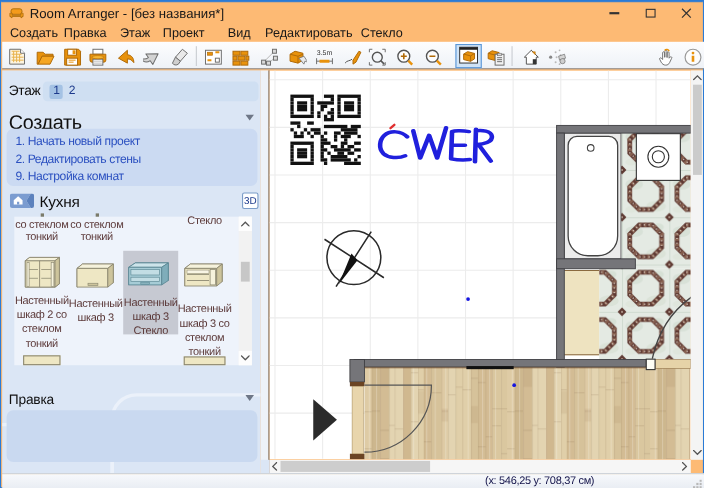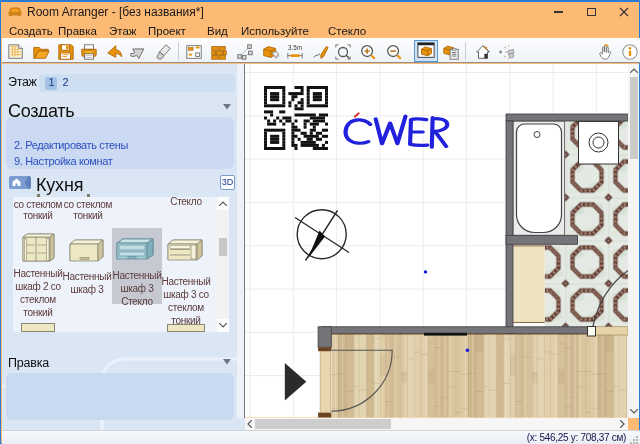--- a/index.html
+++ b/index.html
@@ -17,21 +17,21 @@
 <svg class="abs" style="left:618px;top:6px" width="10" height="10" viewBox="0 0 10 10">
       <path d="M1 1l8 8M9 1l-8 8" stroke="#333" stroke-width="1.1"></path>
     </svg>
 
 <div class="abs" style="top:24px;font-size:11.5px;color:#181818">
 <span class="abs" style="left:8px">Создать</span>
       <span class="abs" style="left:57px">Правка</span>
       <span class="abs" style="left:108px">Этаж</span>
       <span class="abs" style="left:147px">Проект</span>
       <span class="abs" style="left:206px">Вид</span>
-      <span class="abs" style="left:240px">Используйте</span>
+      <span class="abs" style="left:240px">Редактировать</span>
       <span class="abs" style="left:327px">Стекло</span>
 </div>
 
 <div class="abs" style="left:1px;top:37px;width:638px;height:25px;background:linear-gradient(#fdfdfe,#eef2f7);border-bottom:1px solid #8e9299"></div>
 <div class="abs" style="left:177px;top:41px;width:1px;height:18px;background:#c9ccd1"></div>
 <div class="abs" style="left:464px;top:41px;width:1px;height:18px;background:#c9ccd1"></div>
 <svg style="position:absolute;left:6px;top:42px" width="18" height="18" viewBox="0 0 20 20">
       <path d="M2 2h11l4 4v11H2z" fill="#fdf4e0" stroke="#6e6e6e"></path>
       <path d="M13 2v4h4" fill="#fff" stroke="#6e6e6e"></path>
       <path d="M4 4h8M4 7h10M4 10h12M4 13h12M6 4v11M9 4v11M12 7v8" stroke="#e8b24c" stroke-width="1"></path>
@@ -171,30 +171,31 @@
       </svg>
 </div>
 <div class="abs" style="left:7px;top:74px;font-size:12.5px;letter-spacing:-.3px;color:#101010">Этаж</div>
 <div class="abs" style="left:38px;top:73px;width:196px;height:17.5px;background:#cfdff2;border-radius:4px"></div>
 <div class="abs" style="left:44px;top:76px;width:12px;height:13px;background:#a4c2e4;border-radius:2px"></div>
 <div class="abs" style="left:47.5px;top:75px;font-size:11px;color:#1d3a8c">1</div>
 <div class="abs" style="left:61.5px;top:75px;font-size:11px;color:#1d3a8c">2</div>
 
 <div class="abs" style="left:7px;top:100px;font-size:18px;letter-spacing:-.3px;color:#101010">Создать</div>
 <div class="abs" style="left:5px;top:116px;width:228px;height:52px;background:#cbdaf2;border-radius:6px"></div>
+<div class="abs" style="left:13px;top:122px;font-size:11px;letter-spacing:-.35px;color:#2b50c0">1. Начать новый проект</div>
 <div class="abs" style="left:13px;top:138px;font-size:11px;letter-spacing:-.35px;color:#2b50c0">2. Редактировать стены</div>
 <div class="abs" style="left:13px;top:154px;font-size:11px;letter-spacing:-.35px;color:#2b50c0">9. Настройка комнат</div>
 
 <svg class="abs" style="left:8px;top:175px" width="22" height="13" viewBox="0 0 22 13">
       <path d="M2 0h17l-4 6.5 4 6.5H2a2 2 0 01-2-2V2a2 2 0 012-2z" fill="#7b9cd0"></path>
       <path d="M19 0h1a2 2 0 012 2v9a2 2 0 01-2 2h-1l-4-6.5z" fill="#5d82bd"></path>
       <path d="M3.5 6l4-3.5L11.5 6v4h-8z" fill="#fff"></path>
       <path d="M6.5 7.5h2v2.5h-2z" fill="#7b9cd0"></path>
     </svg>
-<div class="abs" style="left:35px;top:174px;font-size:18px;letter-spacing:-.2px;color:#101010">Кухня</div>
+<div class="abs" style="left:35px;top:174px;font-size:14px;letter-spacing:-.2px;color:#101010">Кухня</div>
 <div class="abs" style="left:219px;top:174px;width:15px;height:15px;background:#fdfeff;border:1px solid #7a9cc8;border-radius:2px;font-size:9px;color:#1d3a8c;text-align:center;line-height:13px">3D</div>
 
 <div class="abs" style="left:12px;top:196px;width:216px;height:135px;background:#eef3fb"></div>
 <div class="abs" style="left:36px;top:193px;width:3px;height:2.5px;background:#7b7b6a"></div>
 <div class="abs" style="left:86px;top:193px;width:3px;height:2.5px;background:#7b7b6a"></div>
 <div class="abs" style="left:111px;top:227px;width:50px;height:76px;background:#c6c9d2"></div>
 <div class="abs" style="left:12px;top:199px;width:50px;font-size:10px;letter-spacing:-.3px;line-height:10.5px;color:#5c3a3a;text-align:center;white-space:nowrap">со стеклом<br>тонкий</div>
 <div class="abs" style="left:62px;top:199px;width:50px;font-size:10px;letter-spacing:-.3px;line-height:10.5px;color:#5c3a3a;text-align:center;white-space:nowrap">со стеклом<br>тонкий</div>
 <div class="abs" style="left:160px;top:195px;width:50px;font-size:10px;letter-spacing:-.3px;color:#5c3a3a;text-align:center;white-space:nowrap">Стекло</div>
 <svg style="position:absolute;left:19px;top:232px" width="37" height="31" viewBox="0 0 37 31">
@@ -537,21 +538,21 @@
 <svg class="abs" style="left:246px;top:419px" width="5" height="8" viewBox="0 0 5 8">
       <path d="M5 0L1 4l4 4" fill="none" stroke="#555" stroke-width="1.2"></path>
     </svg>
 <div class="abs" style="left:254px;top:417.5px;width:136px;height:10px;background:#cdcdcd"></div>
 <svg class="abs" style="left:619px;top:419px" width="5" height="8" viewBox="0 0 5 8">
       <path d="M0 0l4 4-4 4" fill="none" stroke="#555" stroke-width="1.2"></path>
     </svg>
 <div class="abs" style="left:236px;top:416.5px;width:8px;height:12px;background:#dbe6f5"></div>
 
 <div class="abs" style="left:1px;top:428.5px;width:638px;height:14.5px;background:linear-gradient(#f7f9fc,#e9edf3);border-top:1px solid #cfd4da"></div>
-<div class="abs" style="left:440px;top:430.5px;width:185px;text-align:right;font-size:10px;letter-spacing:-.3px;color:#14144a">(x: 546,25 y: 708,37 см)</div>
+<div class="abs" style="left:440px;top:430.5px;width:185px;font-size:10px;letter-spacing:-.3px;color:#14144a">(x: 546,25 y: 708,37 см)</div>
 <svg class="abs" style="left:629px;top:435px" width="8" height="8" viewBox="0 0 8 8">
       <g fill="#b8b8b8">
         <rect x="6" y="0" width="2" height="2"></rect>
         <rect x="6" y="3" width="2" height="2"></rect>
         <rect x="6" y="6" width="2" height="2"></rect>
         <rect x="3" y="3" width="2" height="2"></rect>
         <rect x="3" y="6" width="2" height="2"></rect>
         <rect x="0" y="6" width="2" height="2"></rect>
       </g>
     </svg>

